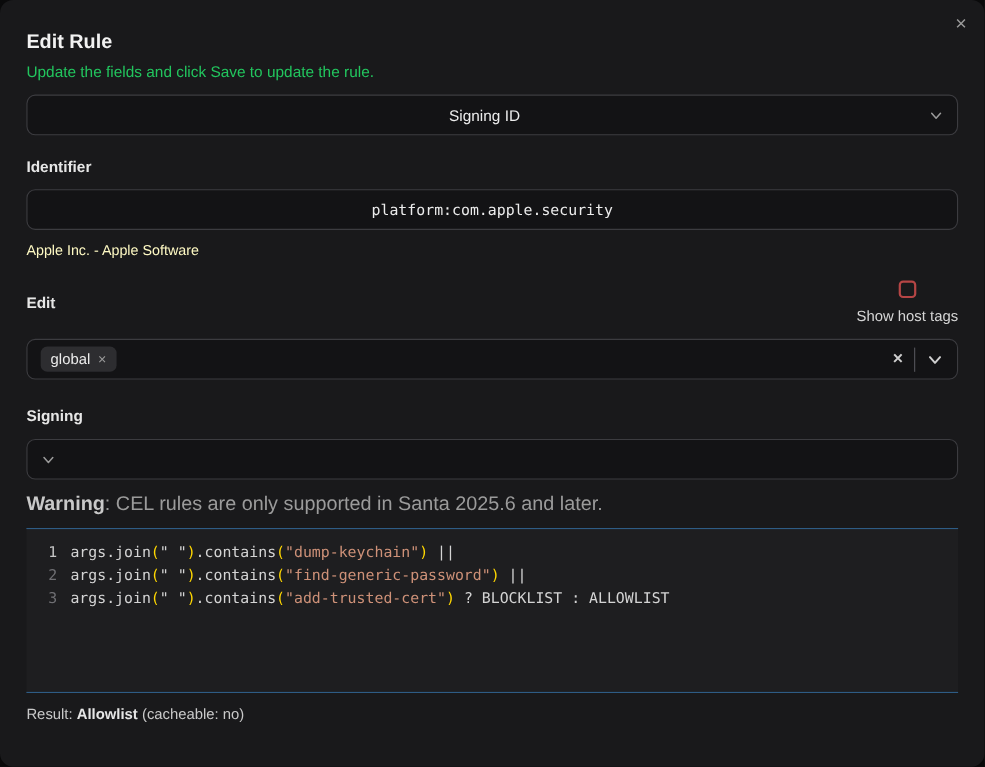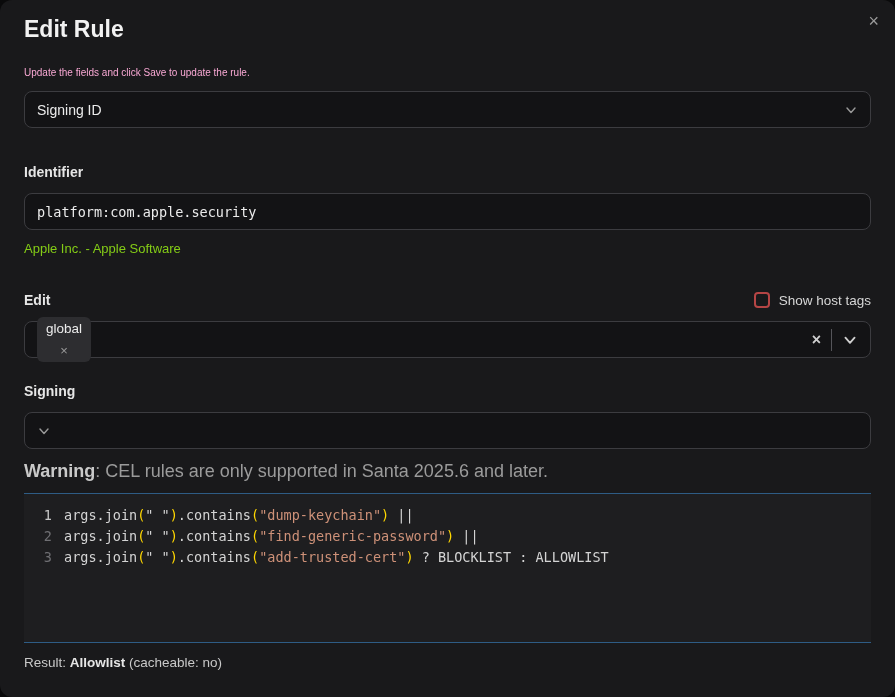--- a/index.html
+++ b/index.html
@@ -23,52 +23,53 @@
     border-radius:12px;
     padding:16px 24px 14px 24px;
     box-shadow:0 8px 30px rgba(0,0,0,.6);
   }
   .close-btn{
     position:absolute;top:10px;right:16px;
     color:#9a9a9a;font-size:18px;line-height:22px;
     cursor:pointer;background:none;border:none;
     font-family:inherit;
   }
-  .title{font-size:23px;font-weight:700;color:#f2f2f2;margin-top:0;}
-  .subtitle{font-size:10px;color:#f9a8d4;margin-top:24px;}
+  .title{font-size:18px;font-weight:700;color:#f2f2f2;margin-top:12px;}
+  .subtitle{font-size:14px;color:#22c55e;margin-top:8px;}
   .field-label{font-size:14px;font-weight:700;color:#e6e6e6;}
   .mt-lg{margin-top:25px;}
-  .mt-md{margin-top:36px;}
+  .mt-md{margin-top:20px;}
   .control{
     margin-top:13px;
     height:37px;width:100%;
     background:#131315;
     border:1px solid #3c3c40;
     border-radius:8px;
     display:flex;align-items:center;
     padding:0 12px;
     font-size:14px;color:#ececec;
     cursor:pointer;
+    text-align:center;
   }
   .control .grow{flex:1;}
   .chev{display:flex;align-items:center;color:#9a9a9a;}
   .mono{font-family:"DejaVu Sans Mono","Liberation Mono",monospace;font-size:13.5px;}
-  .helper{font-size:13px;color:#84cc16;margin-top:11px;}
+  .helper{font-size:13px;color:#fef9c3;margin-top:11px;}
   .tags-label-row{display:flex;align-items:center;justify-content:space-between;}
-  .host-tags{display:flex;align-items:center;gap:9px;cursor:pointer;}
+  .host-tags{display:flex;align-items:center;gap:9px;cursor:pointer;flex-direction:column;}
   .checkbox{
     width:16px;height:16px;border-radius:4px;
     border:2px solid var(--accent-red);
     background:transparent;display:inline-block;
   }
   .host-tags-text{font-size:13.5px;color:#d6d6d6;}
   .chip{
     background:#2d2d30;border-radius:6px;
     display:inline-flex;align-items:center;gap:7px;
-    padding:4px 9px;font-size:13.5px;color:#ececec;flex-direction:column;
+    padding:4px 9px;font-size:13.5px;color:#ececec;
   }
   .chip .chip-x{color:#9a9a9a;font-size:13px;cursor:pointer;}
   .tags-controls{display:flex;align-items:center;gap:10px;}
   .clear-x{color:#cfcfcf;font-size:16px;font-weight:700;cursor:pointer;line-height:1;}
   .vsep{width:1px;height:22px;background:#55555a;}
   .warning{font-size:18px;color:#9b9b9b;margin-top:12px;}
   .warning b{color:#c9c9c9;font-weight:700;}
   .editor{
     margin-top:11px;
     height:150px;

